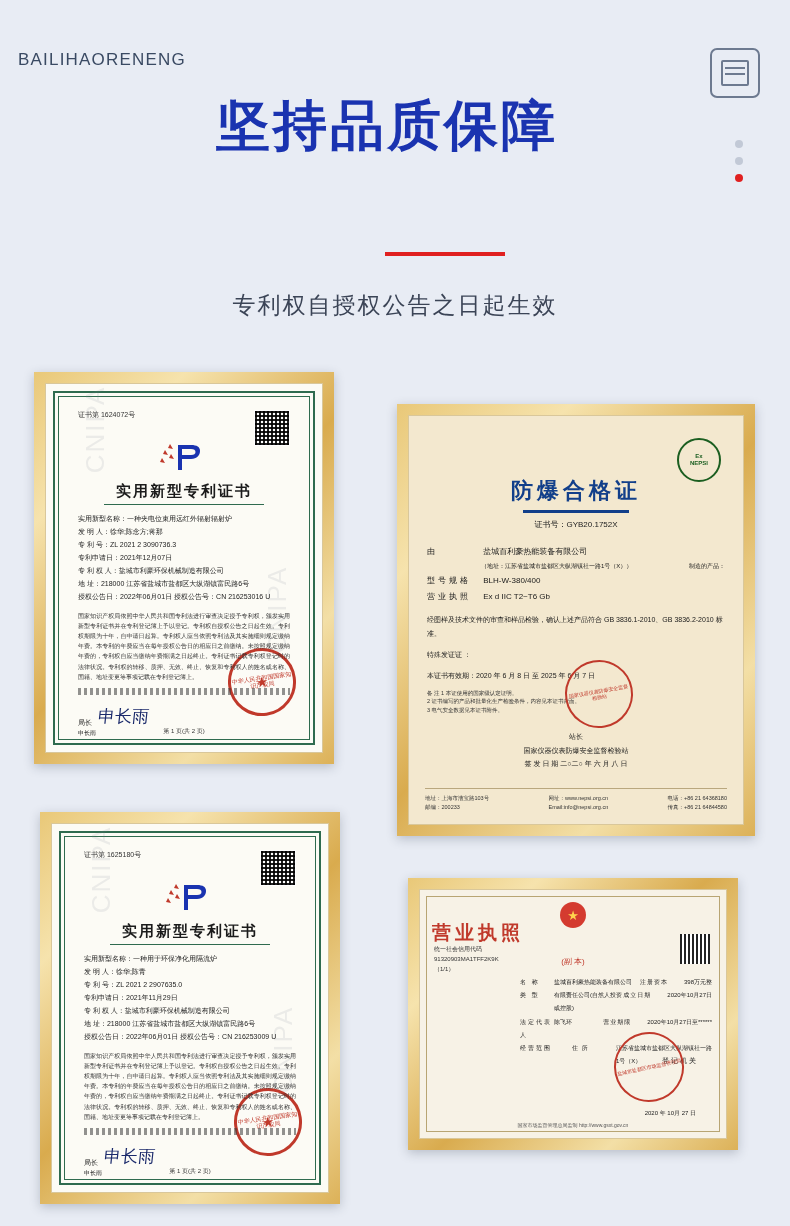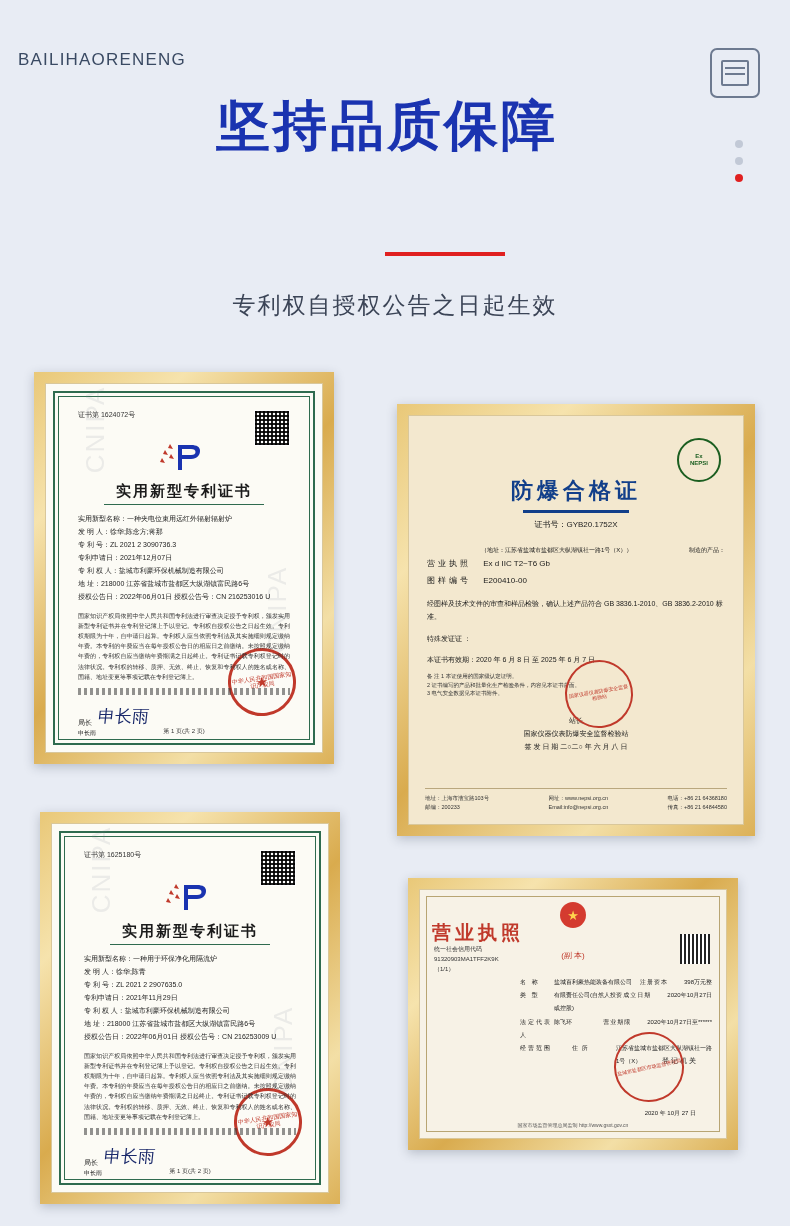--- a/index.html
+++ b/index.html
@@ -175,21 +175,21 @@
   .biz-border{position:absolute;inset:6px;border:1px solid #b8a573;}
   .biz-emblem{
     position:absolute;left:50%;top:12px;transform:translateX(-50%);
     width:26px;height:26px;border-radius:50%;background:#d43b2f;
     display:flex;align-items:center;justify-content:center;color:#ffd34d;font-size:13px;
   }
   .biz-title{
     text-align:left;margin-top:20px;font-size:19px;font-weight:bold;color:#c0392b;
     letter-spacing:4px;font-family:"DejaVu Sans","Liberation Sans",sans-serif;
   }
-  .biz-sub{text-align:center;font-size:8px;color:#c0392b;margin-top:4px;}
+  .biz-sub{text-align:center;font-size:8px;color:#c0392b;margin-top:10px;}
   .biz-left{
     position:absolute;left:14px;top:54px;width:78px;font-size:6px;color:#333;line-height:1.7;
   }
   .biz-qr{
     position:absolute;right:16px;top:44px;width:30px;height:30px;
     background:repeating-linear-gradient(90deg,#222 0 2px,#fff 2px 4px),
                repeating-linear-gradient(0deg,#222 0 2px,#fff 2px 4px);
   }
   .biz-rows{
     position:absolute;left:100px;right:14px;top:86px;font-size:6px;color:#222;line-height:2.2;
@@ -287,31 +287,35 @@
       <div class="exp">
         <div class="ex-badge">
           <span>Ex</span>
           <span>NEPSI</span>
         </div>
         <div class="exp-title">防爆合格证</div>
         <div class="exp-rule"></div>
         <div class="exp-certno">证书号：GYB20.1752X</div>
 
         <div class="exp-rows">
+          <div>
+            <span class="lbl">由</span>
+            <span>盐城百利豪热能装备有限公司</span>
+          </div>
           <div style="font-size:6px;display:flex;justify-content:space-between;">
             <span style="margin-left:54px;">（地址：江苏省盐城市盐都区大纵湖镇社一路1号（X））</span>
             <span>制造的产品：</span>
           </div>
           <div>
+            <span class="lbl">型号规格</span>
+            <span>BLH-W-380/400</span>
+          </div>
+          <div>
             <span class="lbl">营业执照</span>
             <span>Ex d IIC T2~T6 Gb</span>
-          </div>
-          <div>
-            <span class="lbl">图样编号</span>
-            <span>E200410-00</span>
           </div>
         </div>
 
         <div class="exp-note">经图样及技术文件的审查和样品检验，确认上述产品符合                GB 3836.1-2010、GB 3836.2-2010                标准。</div>
         <div class="exp-note">特殊发证证 ：</div>
         <div class="exp-note">本证书有效期：2020 年 6 月 8 日 至 2025 年 6 月 7 日</div>
         <div class="exp-small" style="white-space:pre-line;">备 注 1 本证使用的国家级认定证明。
 2 证书编写的产品和批量化生产检验条件，内容见本证书背面。
 3 电气安全数据见本证书附件。</div>
 

